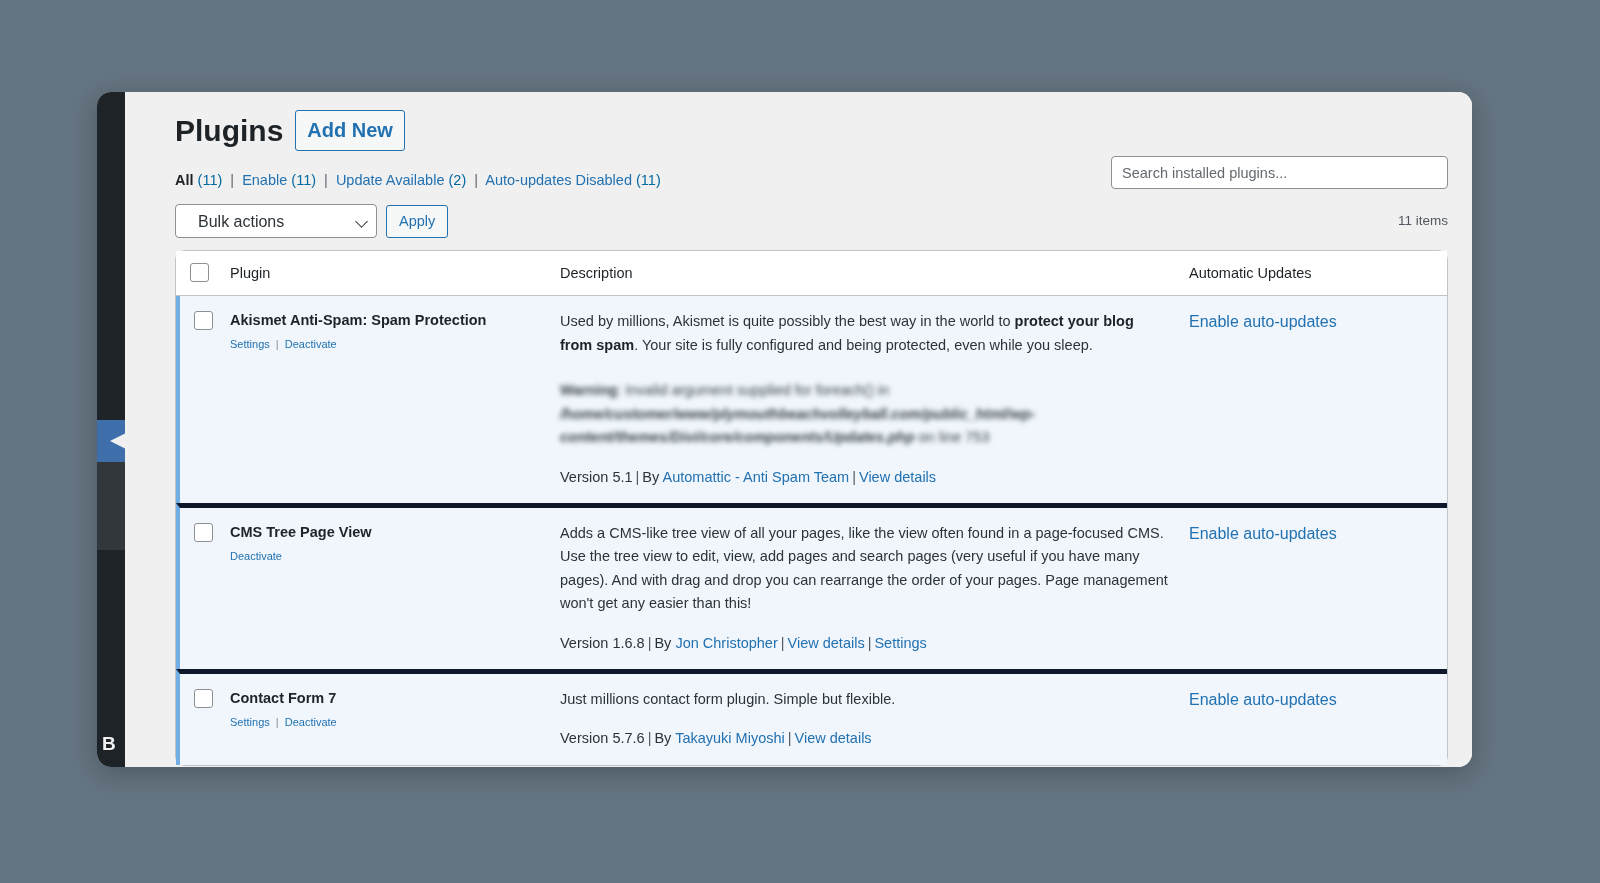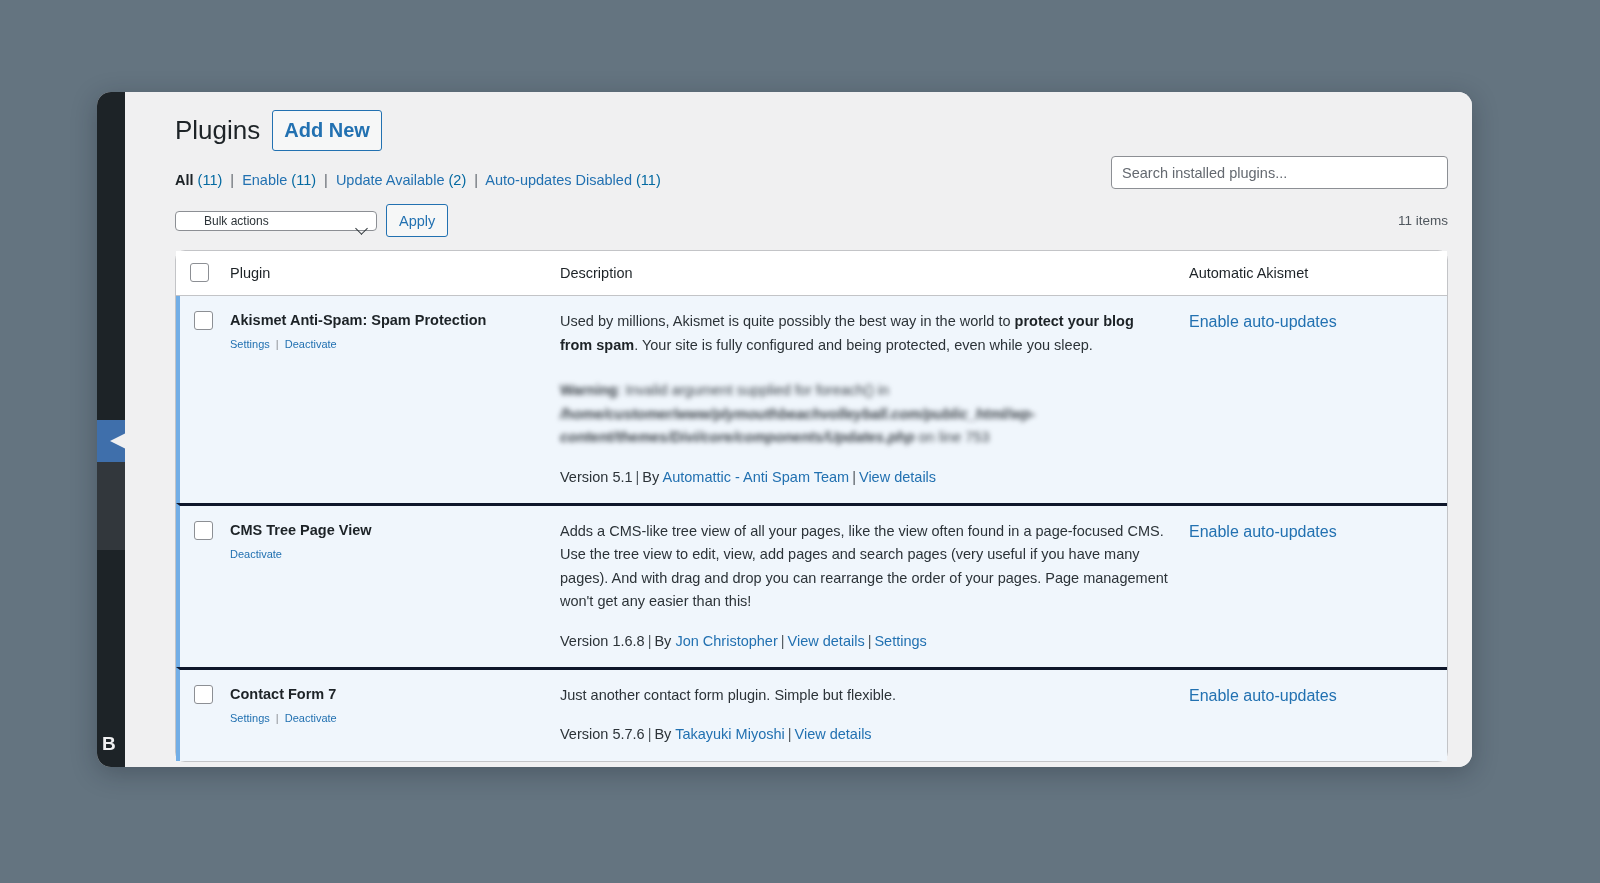--- a/index.html
+++ b/index.html
@@ -76,22 +76,22 @@
   }
 
   
   #title-row {
     display: flex;
     align-items: center;
     gap: 12px;
     margin: 0 0 4px 0;
   }
   #page-title {
-    font-size: 26px;
-    font-weight: normal;
+    font-size: 30px;
+    font-weight: bold;
     color: #1d2327;
     margin: 0;
     line-height: 1.3;
   }
   #add-new-btn {
     font-size: 20px;
     font-weight: bold;
     color: #2271b1;
     background: #f6f7f7;
     border: 1px solid #2271b1;
@@ -121,27 +121,27 @@
   #tablenav {
     display: flex;
     align-items: flex-start;
     justify-content: space-between;
     margin-top: 12px;
     height: 46px;
   }
   #bulk-left { display: flex; align-items: center; gap: 9px; }
   #bulk-select {
     appearance: none; -webkit-appearance: none;
-    width: 202px; height: 20px;
+    width: 202px; height: 34px;
     background: #fff;
     border: 1px solid #8c8f94;
     border-radius: 4px;
-    font-size: 12px;
+    font-size: 16px;
     color: #2c3338;
-    padding: 0 30px 0 28px;
+    padding: 0 30px 0 22px;
     font-family: "Liberation Sans", sans-serif;
     cursor: pointer;
   }
   #bulk-wrap { position: relative; }
   #bulk-wrap .caret {
     position: absolute;
     right: 11px; top: 13px;
     width: 9px; height: 9px;
     border-right: 1.7px solid #2c3338;
     border-bottom: 1.7px solid #2c3338;
@@ -204,21 +204,21 @@
   }
   .col-cb  { width: 44px; padding-left: 14px !important; }
   .col-name{ width: 330px; }
   .col-desc{ width: auto; }
   .col-auto{ width: 268px; }
 
   #plugins-table tbody td {
     padding: 14px 10px 14px;
     vertical-align: top;
     background: #f0f6fc;
-    border-top: 3px solid #0f172a;
+    border-top: 5px solid #0f172a;
   }
   #plugins-table tbody tr:first-child td { border-top: none; }
   #plugins-table tbody td.cb-cell {
     padding-left: 14px;
     border-left: 4px solid #72aee6;
   }
   .plugin-name {
     font-size: 14.5px;
     font-weight: bold;
     color: #1d2327;
@@ -343,21 +343,21 @@
     </div>
 
     <table id="plugins-table">
       <thead>
         <tr>
           <th class="col-cb">
             <span class="cb-head"></span>
           </th>
           <th class="col-name">Plugin</th>
           <th class="col-desc">Description</th>
-          <th class="col-auto">Automatic Akismet</th>
+          <th class="col-auto">Automatic Updates</th>
         </tr>
       </thead>
       <tbody>
 
         <tr>
           <td class="cb-cell">
             <input type="checkbox" class="cb" style="">
           </td>
           <td>
             <div class="plugin-name">Akismet Anti-Spam: Spam Protection</div>
@@ -412,21 +412,21 @@
           </td>
           <td>
             <div class="plugin-name">Contact Form 7</div>
             <div class="row-actions">
               <a href="#">Settings</a>
               <span class="pipe">|</span>
               <a href="#">Deactivate</a>
             </div>
           </td>
           <td>
-            <p class="desc-text">Just another contact form plugin. Simple but flexible.</p>
+            <p class="desc-text">Just millions contact form plugin. Simple but flexible.</p>
             <p class="plugin-version">
               <span>Version 5.7.6</span><span class="pipe">|</span><span>By</span>
               <a href="#">Takayuki Miyoshi</a><span class="pipe">|</span><a href="#">View details</a>
             </p>
           </td>
           <td>
             <a href="#" class="auto-link">Enable auto-updates</a>
           </td>
         </tr>
 

